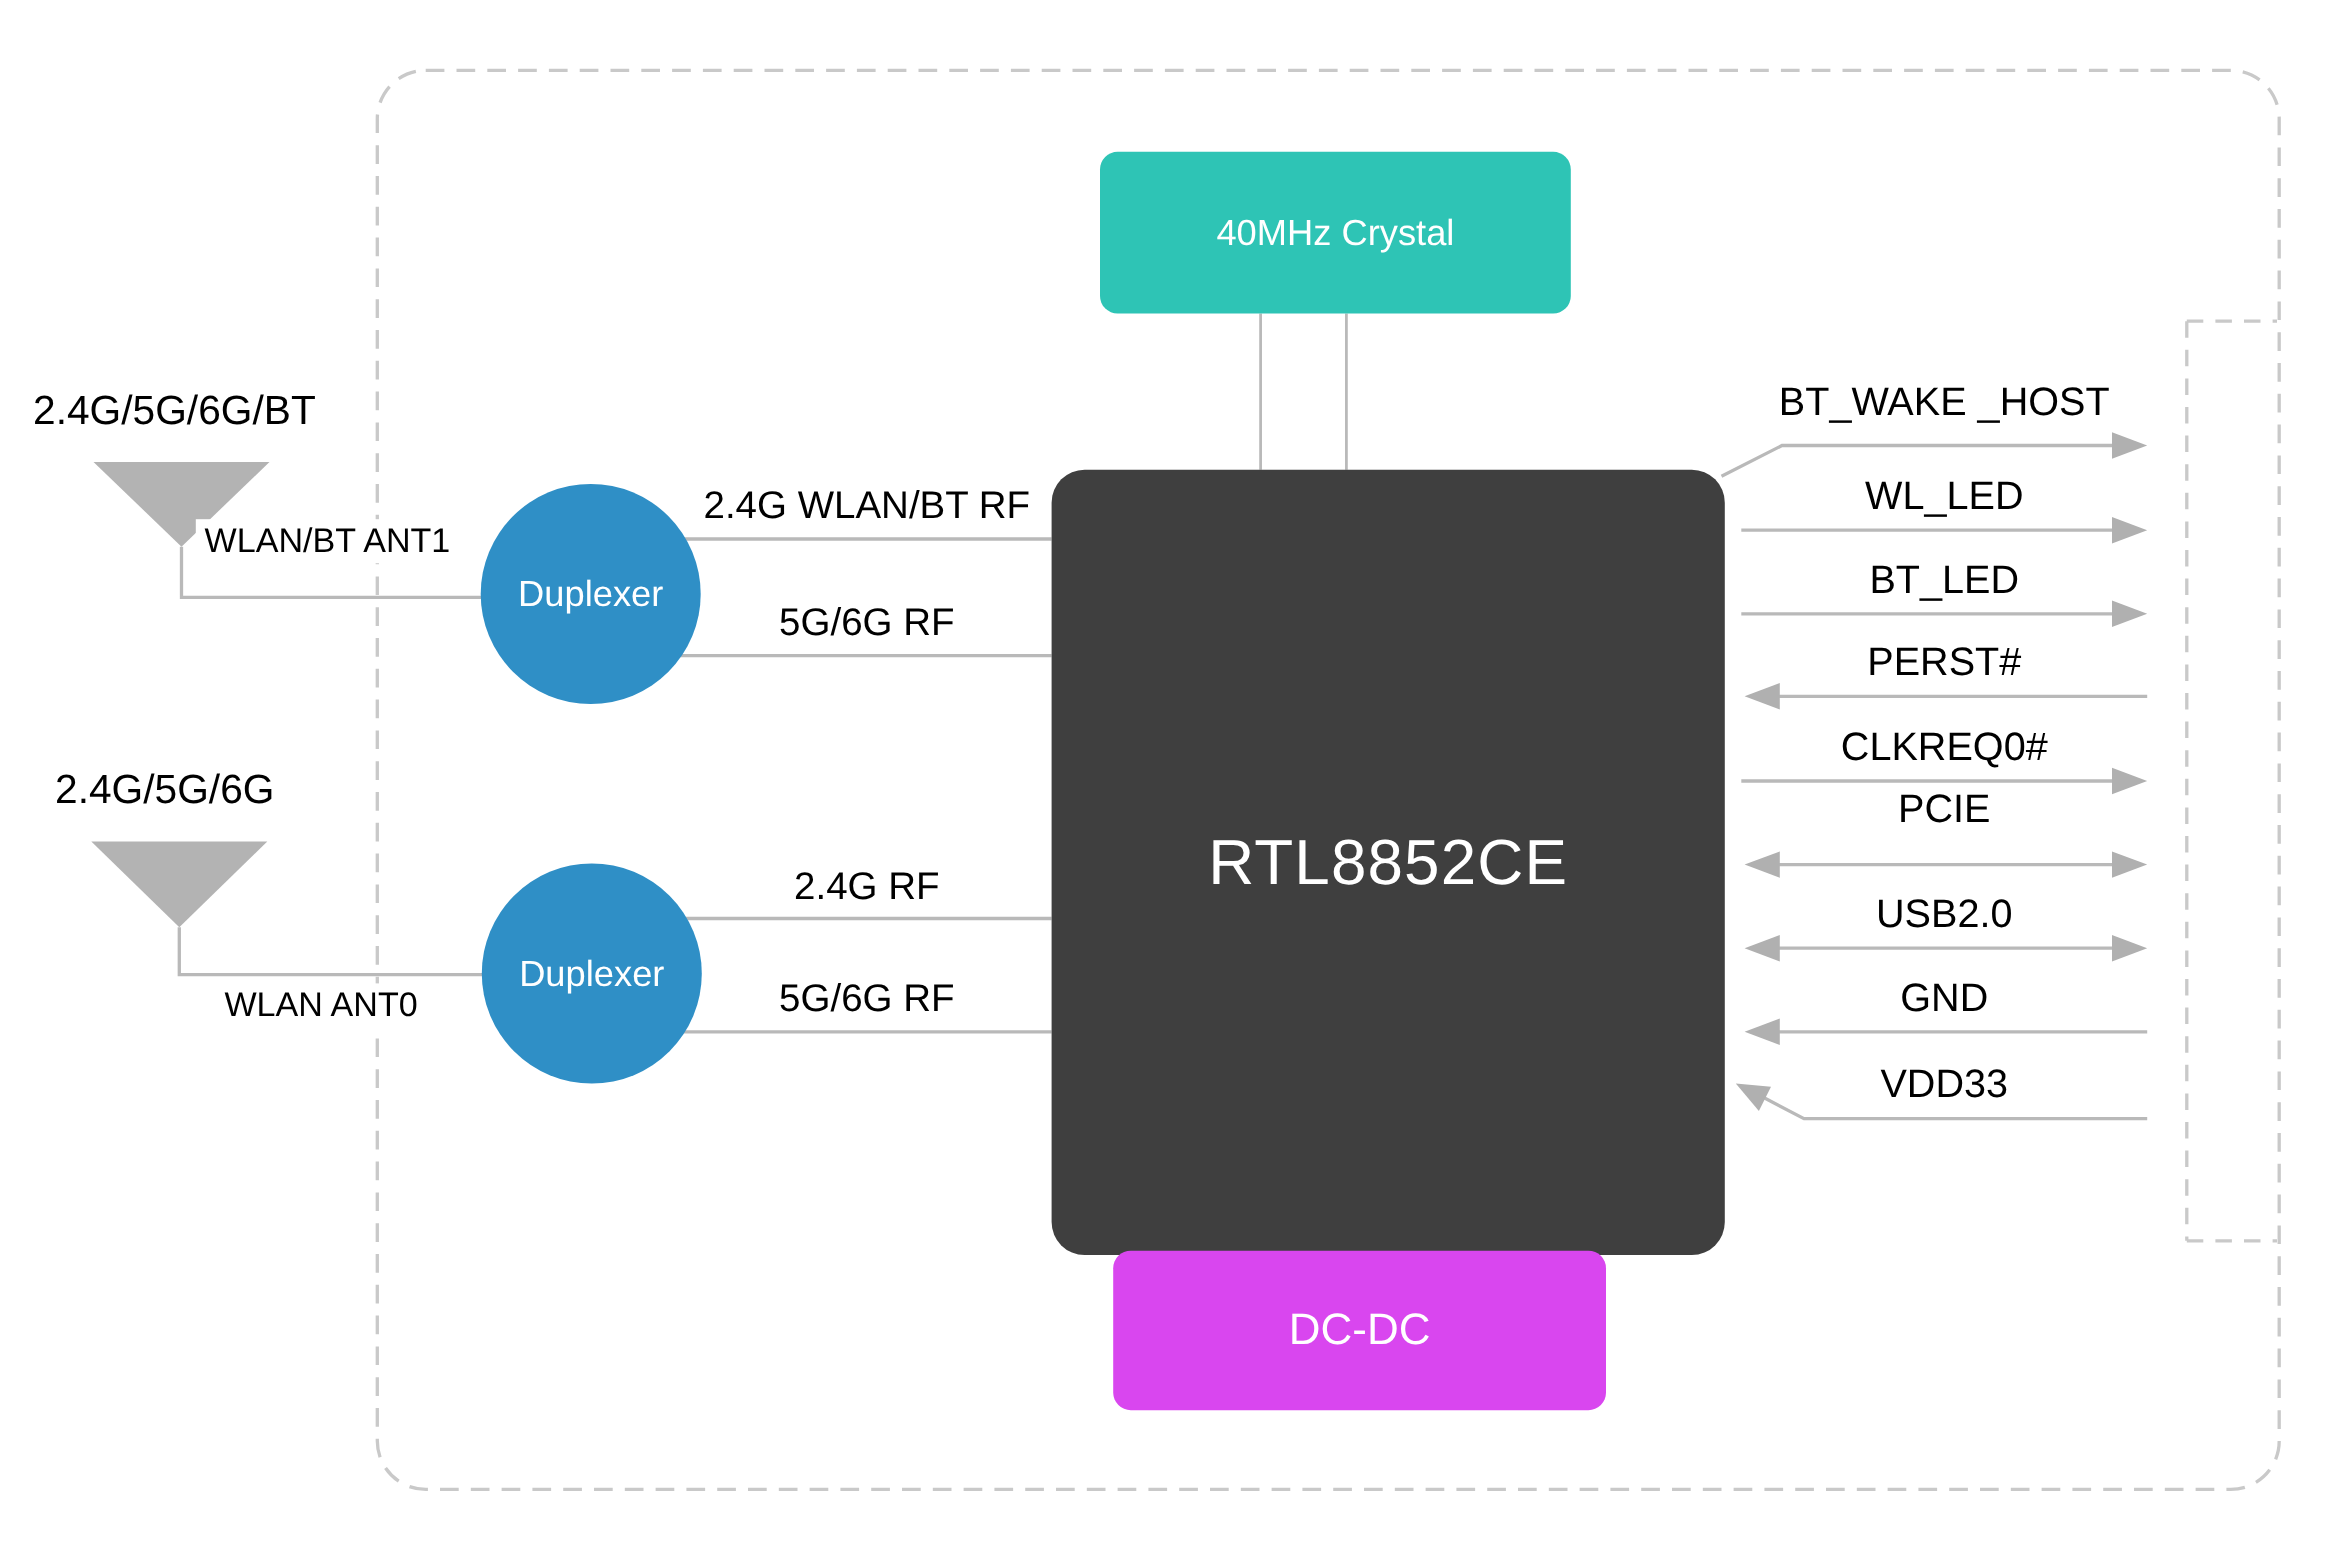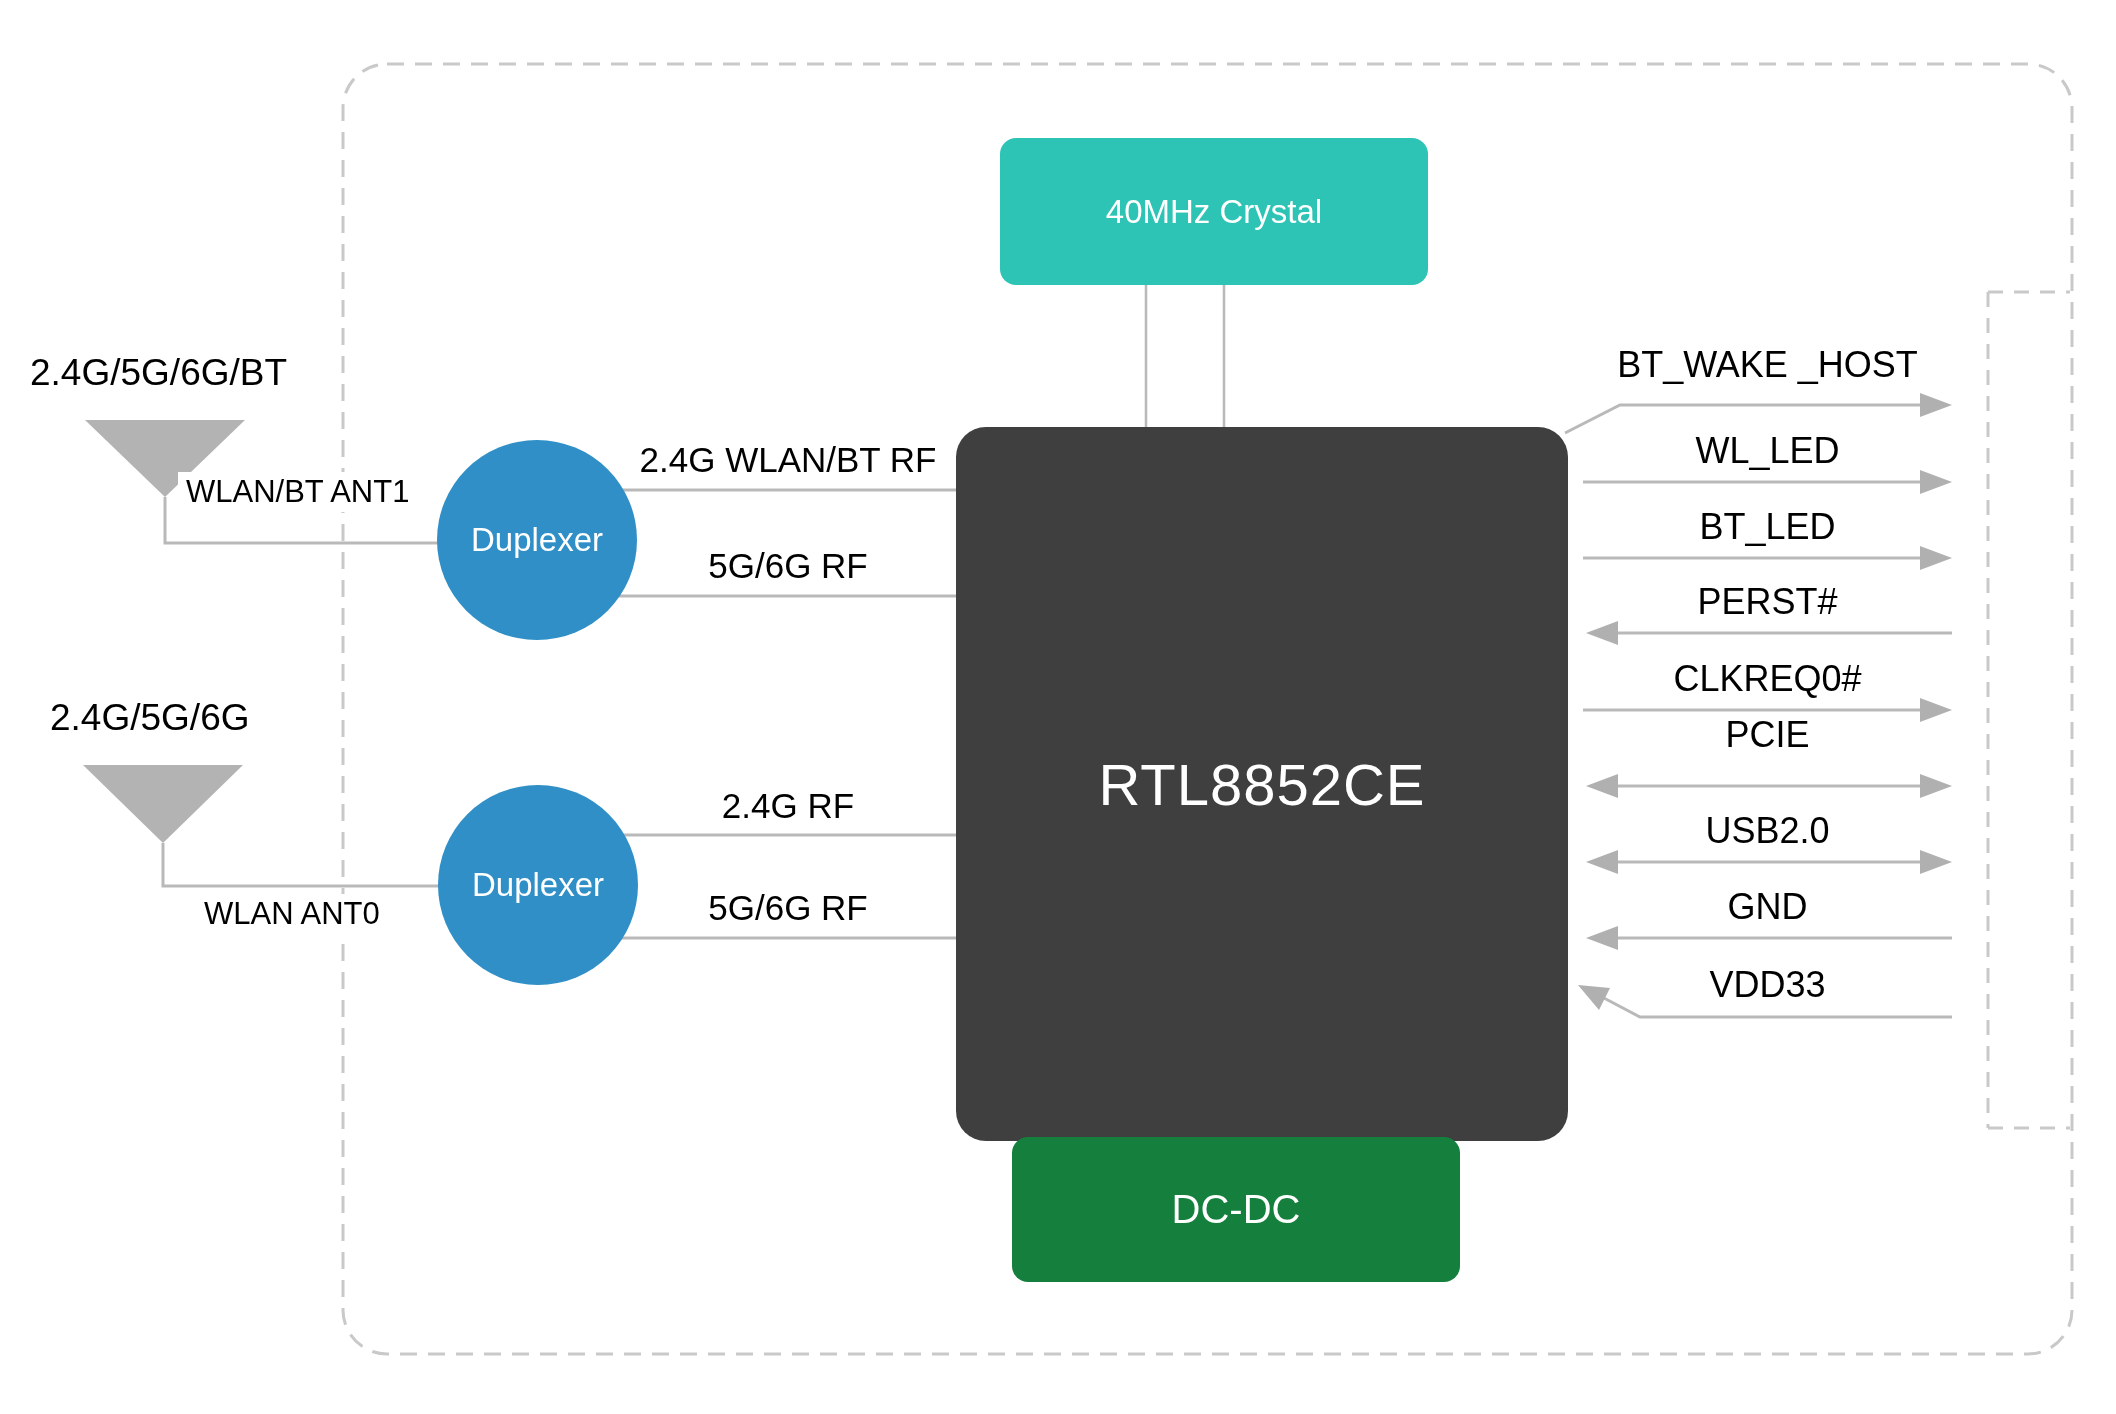--- a/index.html
+++ b/index.html
@@ -85,21 +85,21 @@
   </svg>
 
   <div class="node rounded-box crystal-text" style="left: 1000px; top: 138px; width: 428px; height: 147px; background: rgb(46, 196, 181);">
     <span>40MHz Crystal</span>
   </div>
 
   <div class="node chip-box" style="left: 956px; top: 427px; width: 612px; height: 714px; background: rgb(63, 63, 63);">
     <span>RTL8852CE</span>
   </div>
 
-  <div class="node rounded-box dcdc-text" style="left: 1012px; top: 1137px; width: 448px; height: 145px; background: #15803d; justify-content: center;">
+  <div class="node rounded-box dcdc-text" style="left: 1012px; top: 1137px; width: 448px; height: 145px; background: #d946ef; justify-content: center;">
     <span>DC-DC</span>
   </div>
 
   <div class="node circle" style="left: 437px; top: 440px; width: 200px; height: 200px; background: rgb(47, 143, 198);">
     <span>Duplexer</span>
   </div>
 
   <div class="node circle" style="left: 438px; top: 785px; width: 200px; height: 200px; background: rgb(47, 143, 198);">
     <span>Duplexer</span>
   </div>

